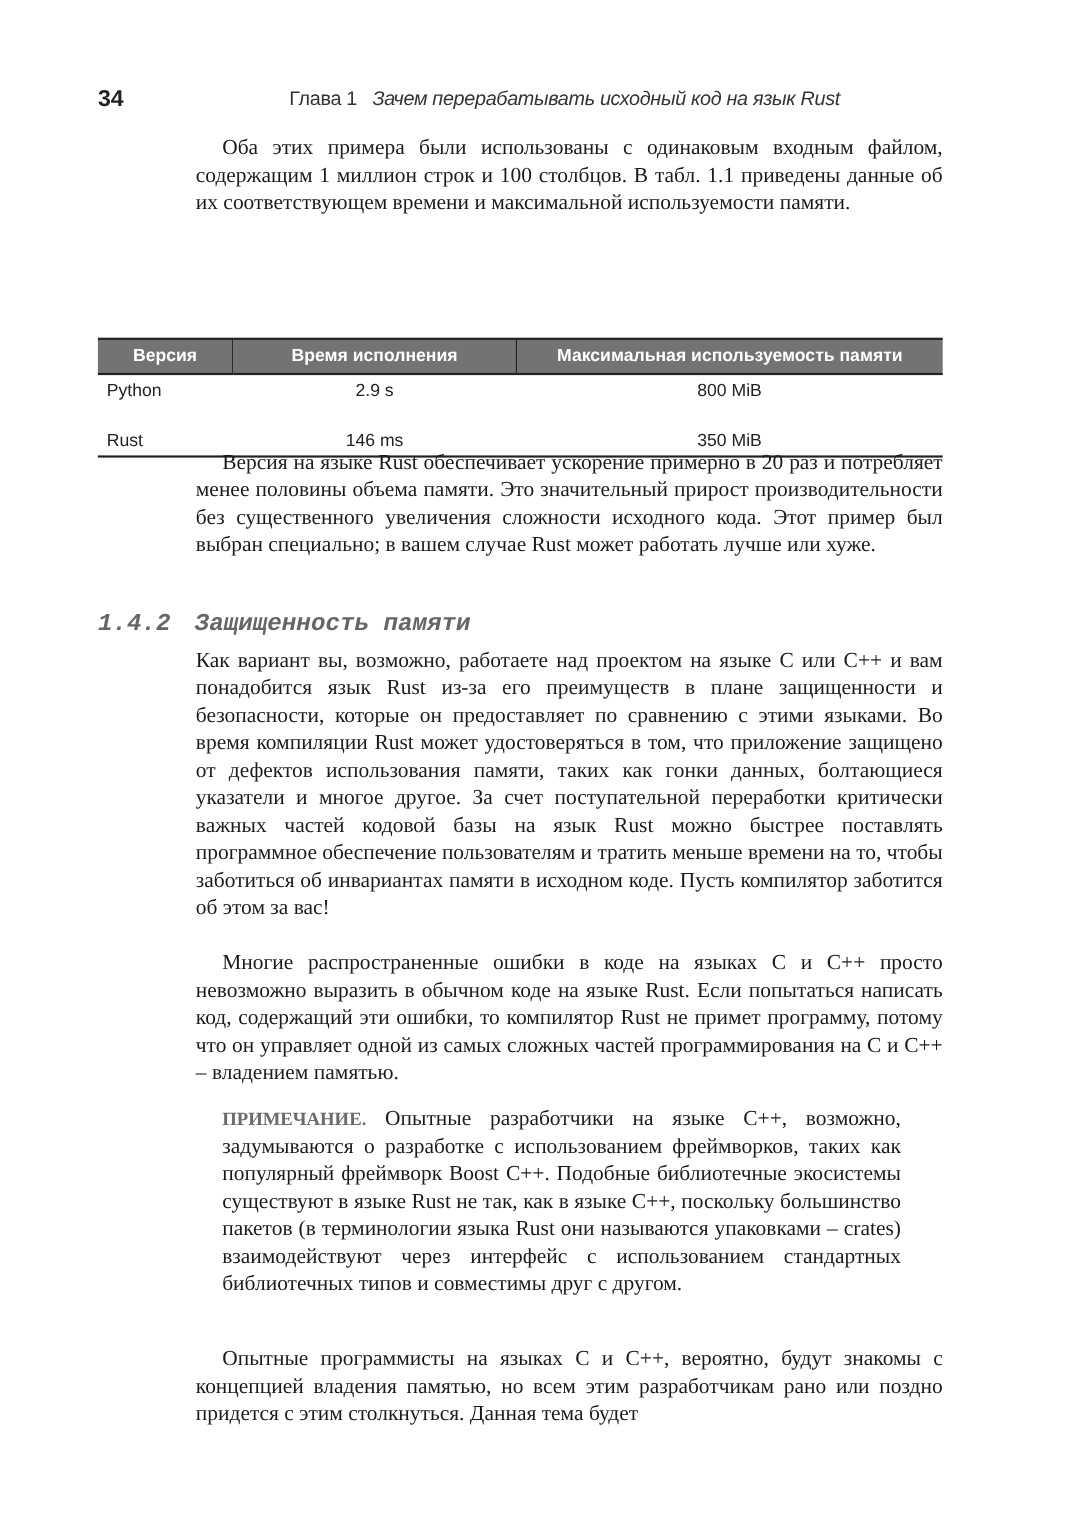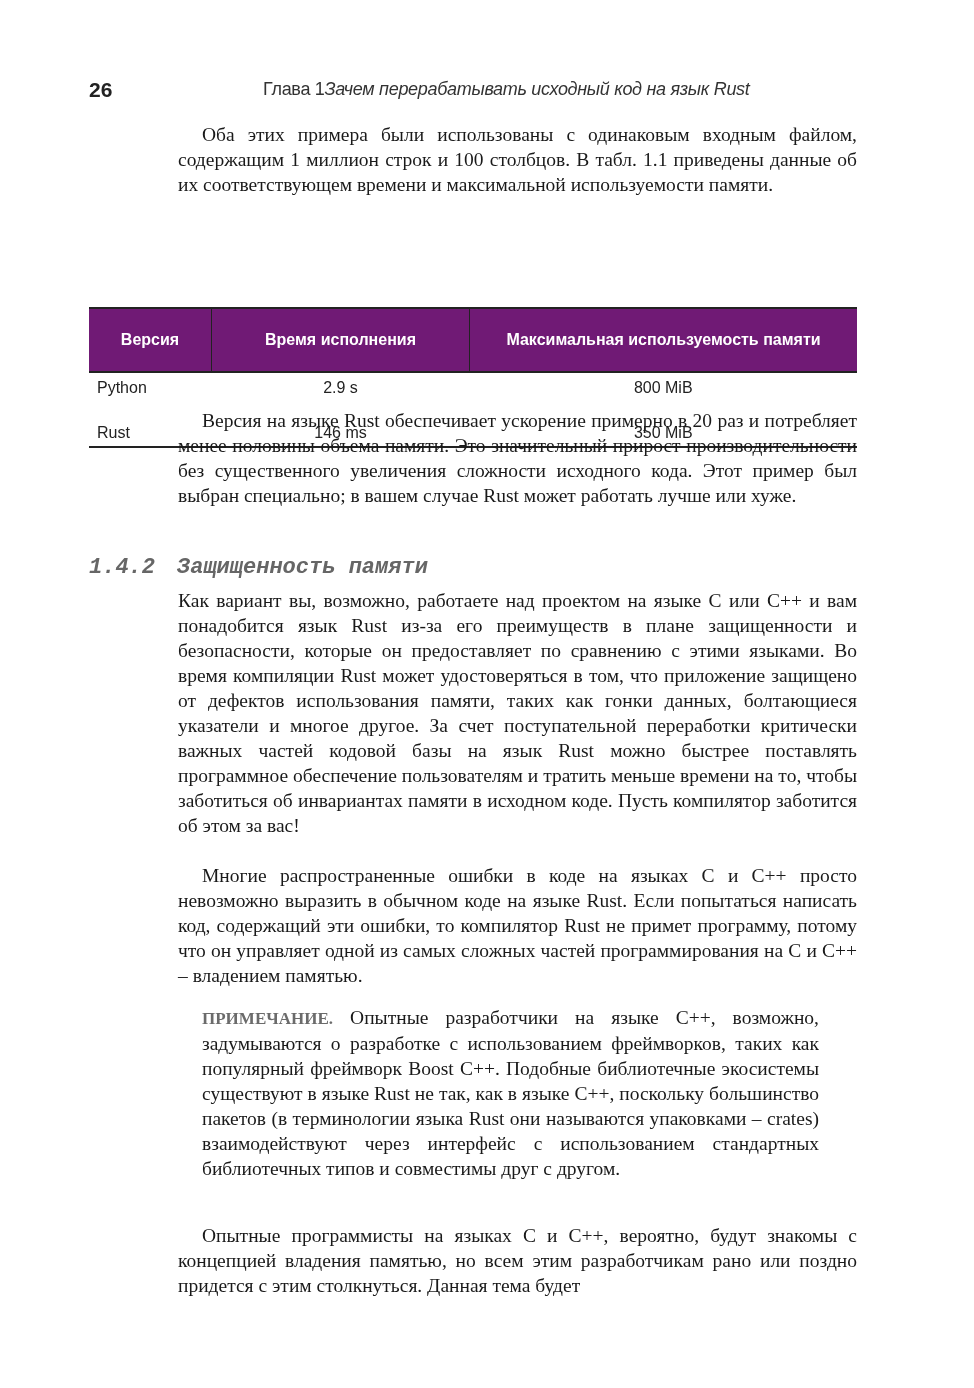--- a/index.html
+++ b/index.html
@@ -1,48 +1,48 @@
 <!DOCTYPE html>
 <html><head>
 <meta charset="utf-8">
 <style>
   html, body { margin: 0; padding: 0; background: #ffffff; }
   body { width: 974px; height: 1388px; position: relative; overflow: hidden; color: #1a1a1a; }
   .page { position: absolute; left: 0; top: 0; width: 974px; height: 1388px; }
   .running-head { position: absolute; top: 78px; left: 89px; width: 770px; height: 26px; font-family: "Liberation Sans", sans-serif; }
   .page-number { position: absolute; left: 0; top: 0; font-size: 21px; font-weight: bold; color: #222; }
   .chapter-head { position: absolute; left: 174px; top: 1px; font-size: 18px; color: #333; letter-spacing: -0.3px; }
-  .chapter-head .chapter-title { font-style: italic; }
+  .chapter-head .chapter-title { font-style: italic; margin-left: 14px; }
   .serif { font-family: "Liberation Serif", "DejaVu Serif", serif; font-size: 19.5px; line-height: 25px; color: #1a1a1a; text-align: justify; }
   .para { position: absolute; left: 178px; width: 679px; }
   .para.indent p { margin: 0; text-indent: 24px; }
   .para p { margin: 0; }
   .para p.noindent { text-indent: 0; }
   .caption { position: absolute; left: 89px; top: 247px; width: 770px; font-family: "Liberation Sans", sans-serif; font-size: 16px; line-height: 23px; color: #222; }
   .caption b { font-weight: bold; }
   table.data { position: absolute; left: 89px; top: 307px; width: 768px; border-collapse: collapse; font-family: "Liberation Sans", sans-serif; font-size: 16px; }
-  table.data thead th { background: #701a75; color: #fff; font-weight: bold; height: 30px; padding: 16px 6px; border-top: 2px solid #222; border-bottom: 2px solid #222; border-left: 1px solid #222; text-align: center; }
+  table.data thead th { background: #737373; color: #fff; font-weight: bold; height: 30px; padding: 0 6px; border-top: 2px solid #222; border-bottom: 2px solid #222; border-left: 1px solid #222; text-align: center; }
   table.data thead th:first-child { border-left: none; }
   table.data tbody td { padding: 12px 8px; height: 21px; color: #222; }
   table.data tbody tr:first-child td { padding-top: 4px; }
   table.data tbody tr:last-child td { border-bottom: 2px solid #222; padding-bottom: 3px; }
   table.data td.c { text-align: center; }
   .section-head { position: absolute; left: 89px; top: 555px; font-family: Liberation Mono, monospace; font-size: 22px; font-weight: bold; font-style: italic; color: #666; }
   .section-head .num { display: inline-block; width: 88px; }
   .note { position: absolute; left: 202px; top: 1005px; width: 617px; }
   .note p { margin: 0; }
   .note-label { font-family: Liberation Serif, serif; font-weight: bold; color: #6b6b6b; font-size: 17px; }
 </style>
 </head>
 <body>
 
 <div class="page">
 
   <div class="running-head">
-    <span class="page-number">26</span>
+    <span class="page-number">34</span>
     <span class="chapter-head">
       <span>Глава 1</span><span class="chapter-title">Зачем перерабатывать исходный код на язык Rust</span>
     </span>
   </div>
 
   <div class="para indent serif" style="top:122px;">
     <p>Оба этих примера были использованы с одинаковым входным файлом, содержащим 1 миллион строк и 100 столбцов. В табл. 1.1 приведены данные об их соответствующем времени и максимальной используемости памяти.</p>
   </div>
 
 

